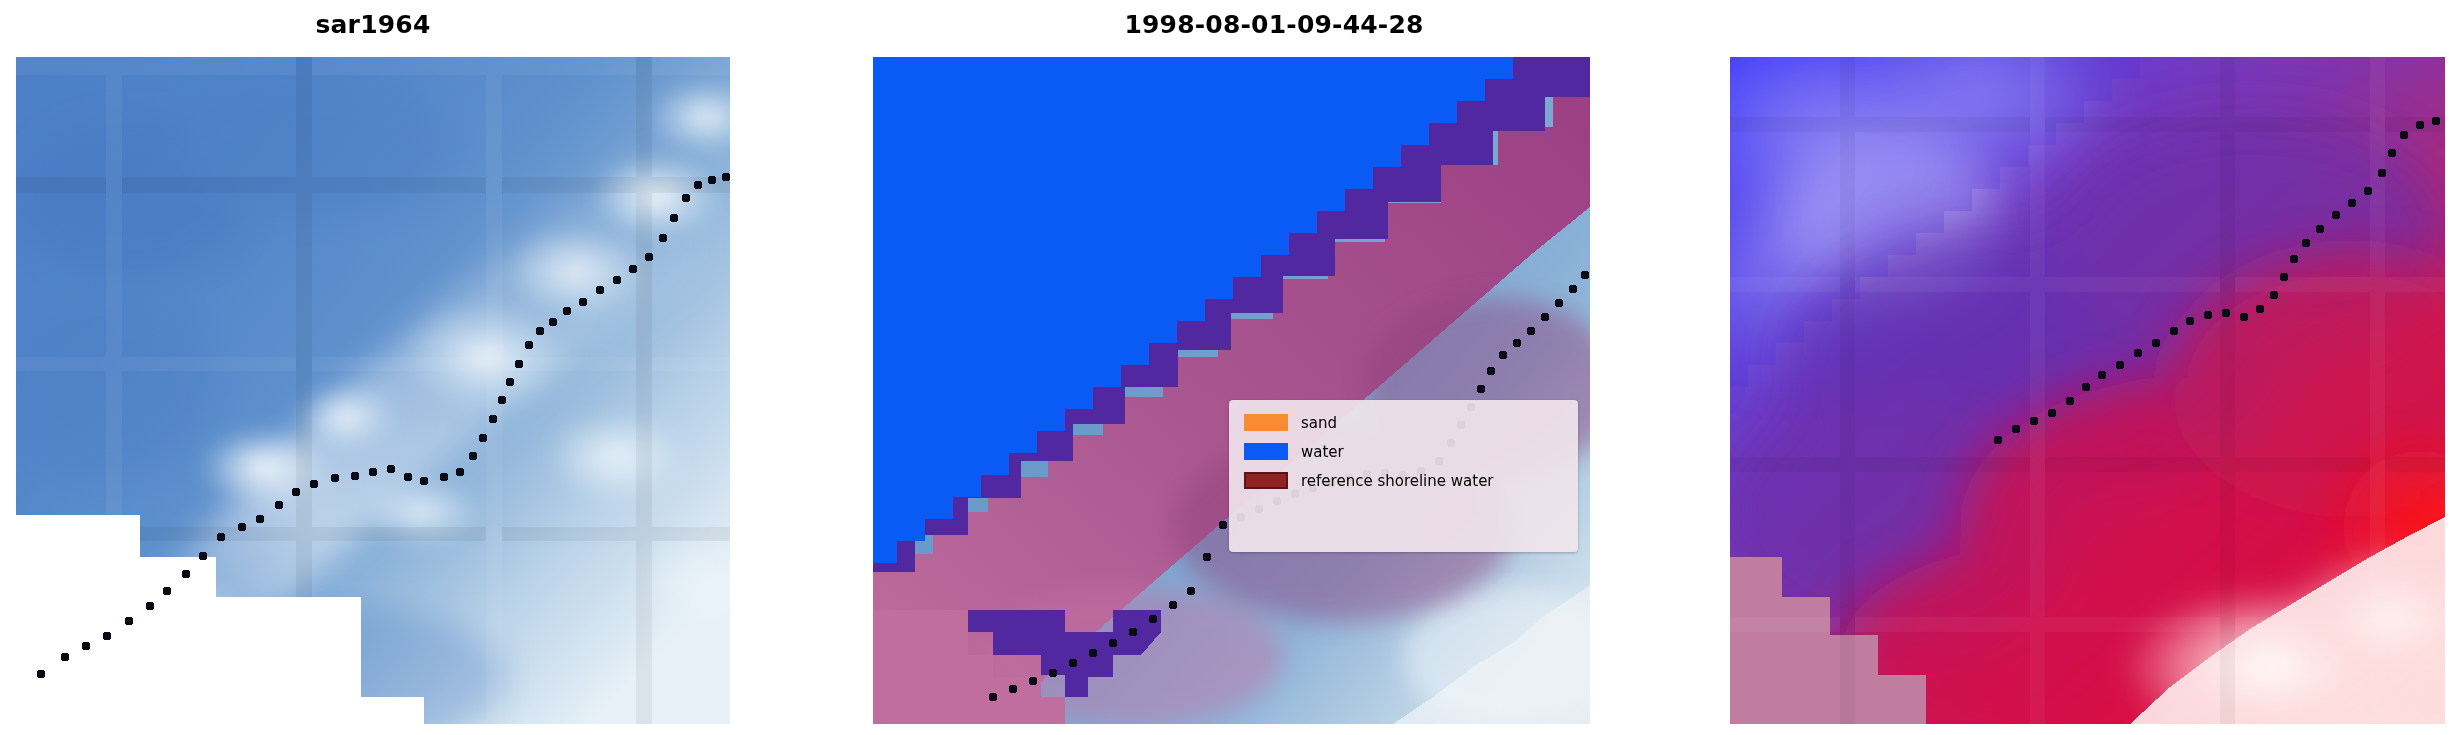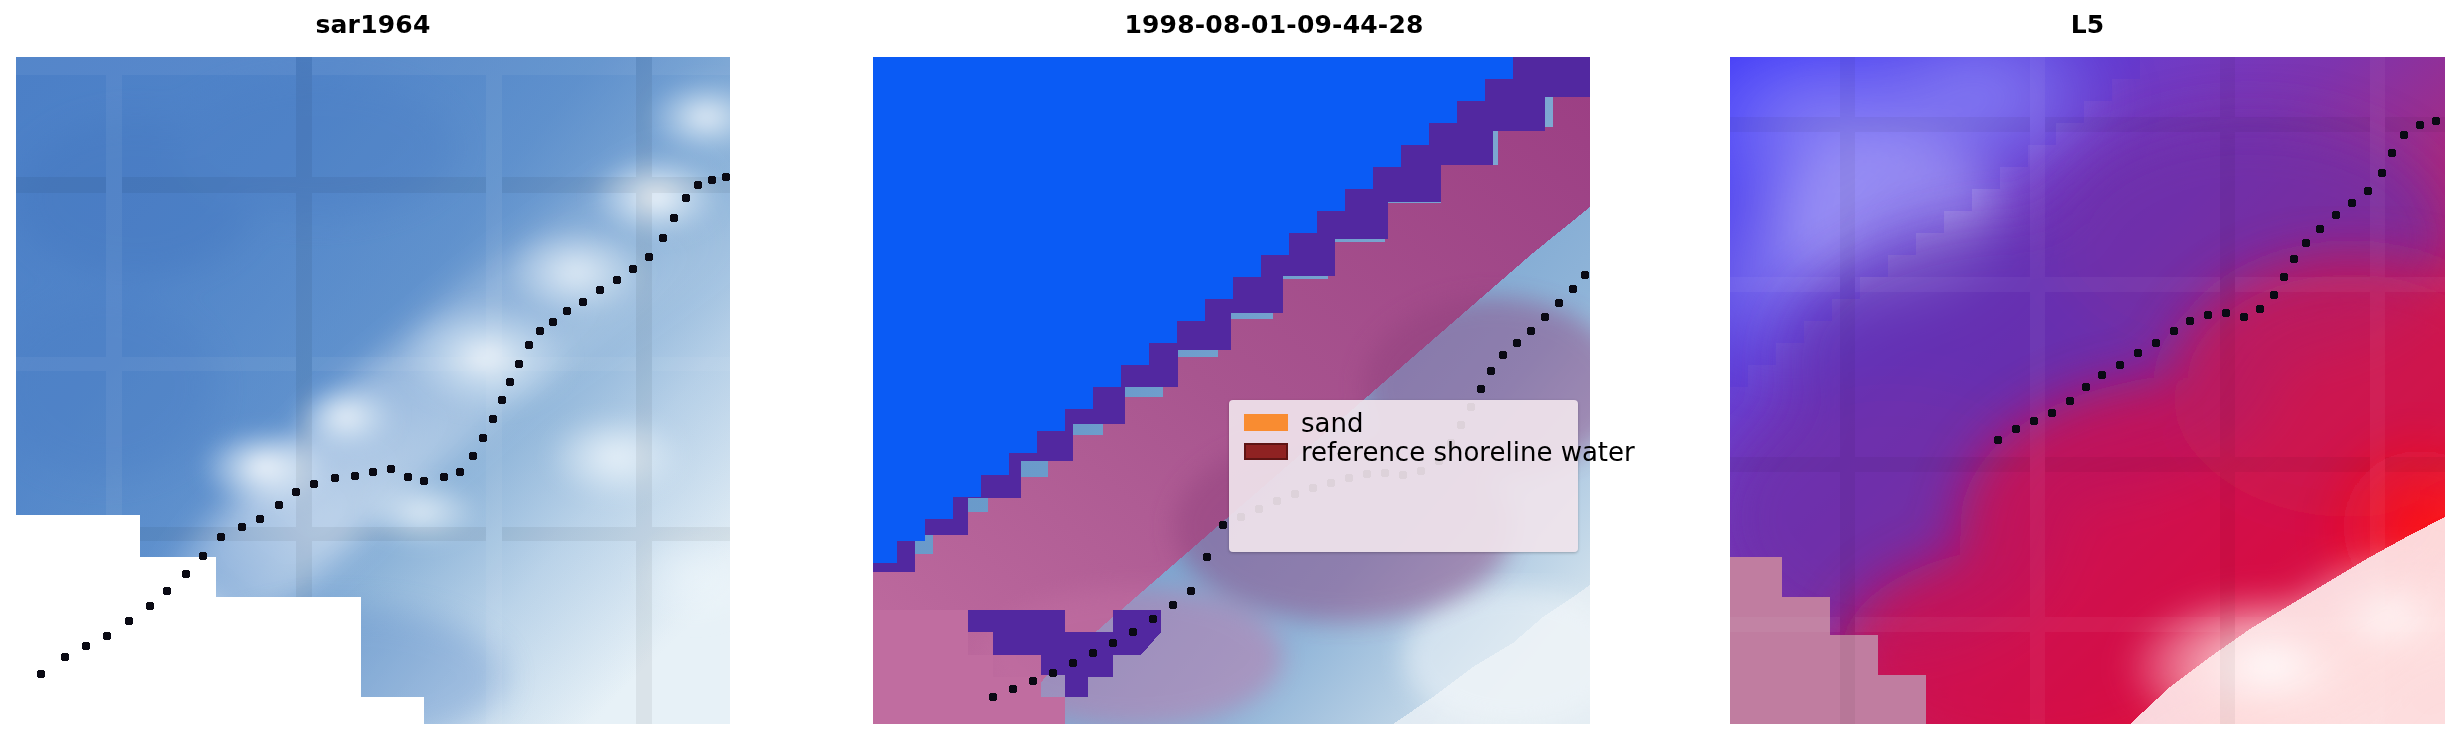--- a/index.html
+++ b/index.html
@@ -74,21 +74,21 @@
     width: 44px;
     height: 17px;
     box-sizing: border-box;
   }
   .legend-line {
     width: 44px;
     height: 0;
     border-top: 4px solid #000000;
   }
   .legend-label {
-    font-size: 26px;
+    font-size: 15px;
     color: #000000;
     white-space: nowrap;
     padding-left: 8px;
     line-height: 22px;
   }
 </style>
 </head>
 <body>
 
 <div class="figure">
@@ -312,21 +312,20 @@
           <circle cx="280" cy="562" r="4.4"></circle>
             <circle cx="300" cy="548" r="4.4"></circle>
           <circle cx="318" cy="534" r="4.4"></circle>
             <circle cx="334" cy="500" r="4.4"></circle>
         </g>
       </svg>
     </div>
   </div>
 
   <div class="panel" style="left:1730px; width:715px;">
-    <div class="panel-title">L5</div>
     <div class="axes" style="left:0; width:715px; height:667px;">
       <svg width="715" height="667" viewBox="0 0 715 667" shape-rendering="crispEdges">
         <defs>
           <linearGradient id="p3bwr" x1="0.05" y1="0.05" x2="0.95" y2="0.95">
             <stop offset="0%" stop-color="#3a3aff"></stop>
             <stop offset="14%" stop-color="#5a4ae6"></stop>
             <stop offset="28%" stop-color="#6f3bc6"></stop>
             <stop offset="42%" stop-color="#7e34ae"></stop>
             <stop offset="54%" stop-color="#9a2e8e"></stop>
             <stop offset="66%" stop-color="#c21f62"></stop>
@@ -439,20 +438,26 @@
   <div class="legend-box" style="left:1229px; top:396px; width:349px; height:152px;">
 
     <div class="legend-row">
       <span class="legend-swatch-wrap">
         <span class="legend-patch" style="background:#f98c31;"></span>
       </span>
       <span class="legend-label">sand</span>
     </div>
 
 
+    <div class="legend-row">
+      <span class="legend-swatch-wrap">
+        <span class="legend-patch" style="background:#0a5bf5;"></span>
+      </span>
+      <span class="legend-label">water</span>
+    </div>
 
 
     <div class="legend-row">
       <span class="legend-swatch-wrap">
         <span class="legend-patch" style="background:#8f2222; border:2px solid #5e1414;"></span>
       </span>
       <span class="legend-label">reference shoreline water</span>
     </div>
 
   </div>

